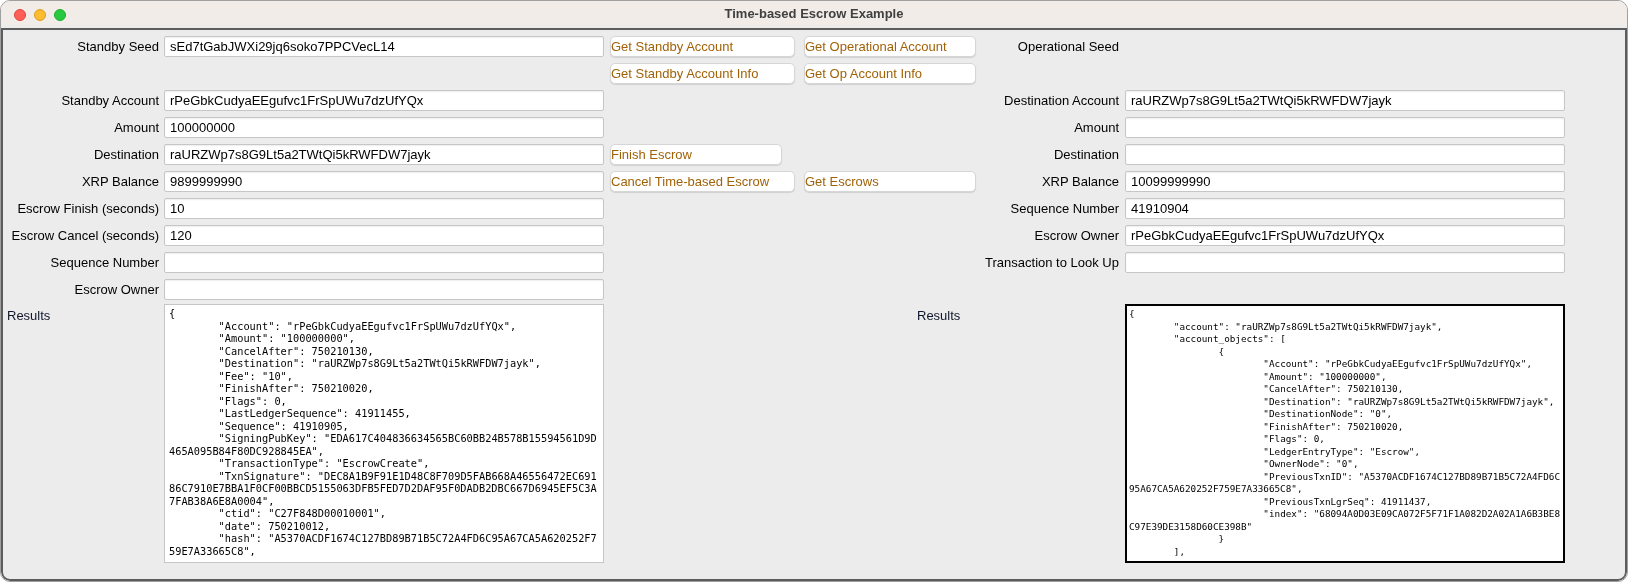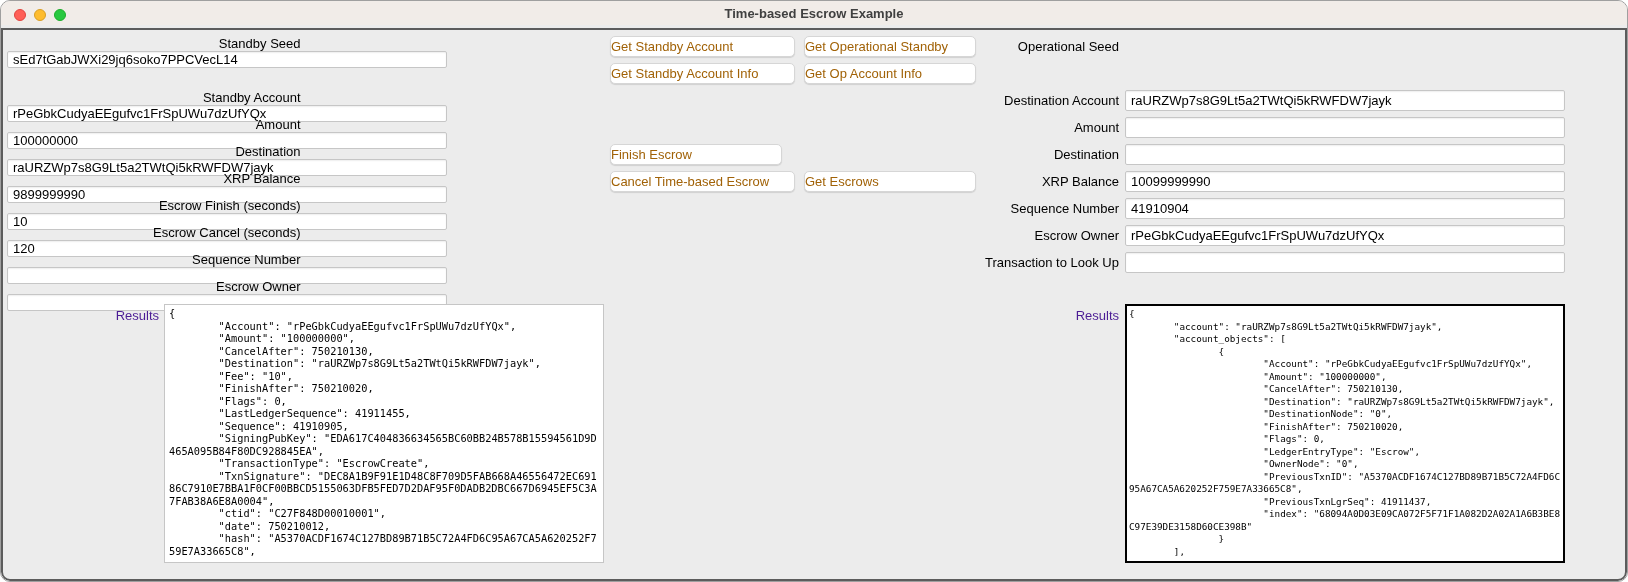--- a/index.html
+++ b/index.html
@@ -10,35 +10,35 @@
               display:flex; align-items:center; justify-content:center; }
   .title { font-size:13px; font-weight:bold; color:#404040; }
   .traffic { position:absolute; left:13px; top:0; height:27px; display:flex; align-items:center; gap:8px; }
   .tl { width:12px; height:12px; border-radius:50%; display:inline-block; }
   .tl.red { background:#ff5f57; border:0.5px solid #e0443e; }
   .tl.yellow { background:#febc2e; border:0.5px solid #d89e24; }
   .tl.green { background:#28c840; border:0.5px solid #1dad2b; }
   .content { position:absolute; top:27px; left:0; right:0; bottom:0; background:#ececec;
              border:2px solid #5c5c5c; border-top-width:2px; border-radius:0 0 9px 9px; }
   .frow { position:absolute; height:21px; display:flex; align-items:center; }
-  .frow.lcol { left:4px;flex-direction:column; }
+  .frow.lcol { left:4px; }
   .frow.rcol { left:914px; }
   .flabel { display:inline-block; text-align:right; font-size:13px; color:#000; white-space:nowrap; }
   .lcol .flabel { width:152px; margin-right:5px; }
   .rcol .flabel { width:202px; margin-right:6px; }
   .finput { width:440px; height:21px; border:1px solid #c6c6c6; border-radius:2px; background:#fff;
             font-family:"Liberation Sans",sans-serif; font-size:13px; color:#000; padding:0 5px;
             box-shadow: inset 0 1px 1.5px rgba(0,0,0,.07); outline:none; }
   .btnrow { position:absolute; left:607px; display:flex; gap:9px; }
   .btn { height:21px; background:#ffffff; border:1px solid #d6d6d6; border-radius:5px;
          box-shadow:0 1px 1px rgba(0,0,0,.12); font-family:"Liberation Sans",sans-serif;
          font-size:13px; color:#a16207; text-align:left; line-height:19px; cursor:default; }
   .btn.w1 { width:185px; }
   .btn.w2 { width:172px; }
-  .rlabel { position:absolute; font-size:13px; color:#4c1d95; text-align:right; }
+  .rlabel { position:absolute; font-size:13px; color:#0f172a; }
   .rlabel.lcol-lbl { left:4px; width:152px; top:278px; }
   .rlabel.rcol-lbl { left:914px; width:202px; top:278px; }
   .rbox { position:absolute; top:274px; width:440px; height:259px; background:#fff;
           font-family:"DejaVu Sans Mono",monospace; color:#000;
           white-space:pre-wrap; word-break:break-all; overflow:hidden; }
   .rbox.standby { left:161px; border:1px solid #c6c6c6; padding:2px 4px;
                   font-size:10.3px; line-height:12.5px; }
   .rbox.operational { left:1122px; border:2px solid #000; padding:2px 2px;
                       font-size:9.3px; line-height:12.5px; }
 </style>
@@ -107,21 +107,21 @@
         "Sequence": 41910905,
         "SigningPubKey": "EDA617C404836634565BC60BB24B578B15594561D9D465A095B84F80DC928845EA",
         "TransactionType": "EscrowCreate",
         "TxnSignature": "DEC8A1B9F91E1D48C8F709D5FAB668A46556472EC69186C7910E7BBA1F0CF00BBCD5155063DFB5FED7D2DAF95F0DADB2DBC667D6945EF5C3A7FAB38A6E8A0004",
         "ctid": "C27F848D00010001",
         "date": 750210012,
         "hash": "A5370ACDF1674C127BD89B71B5C72A4FD6C95A67CA5A620252F759E7A33665C8",</div>
 
     <div class="btnrow" style="top:6px">
       <button class="btn w1">Get Standby Account</button>
-      <button class="btn w2">Get Operational Standby</button>
+      <button class="btn w2">Get Operational Account</button>
     </div>
     <div class="btnrow" style="top:33px">
       <button class="btn w1">Get Standby Account Info</button>
       <button class="btn w2">Get Op Account Info</button>
     </div>
     <div class="btnrow" style="top:114px">
       <button class="btn w2">Finish Escrow</button>
     </div>
     <div class="btnrow" style="top:141px">
       <button class="btn w1">Cancel Time-based Escrow</button>

